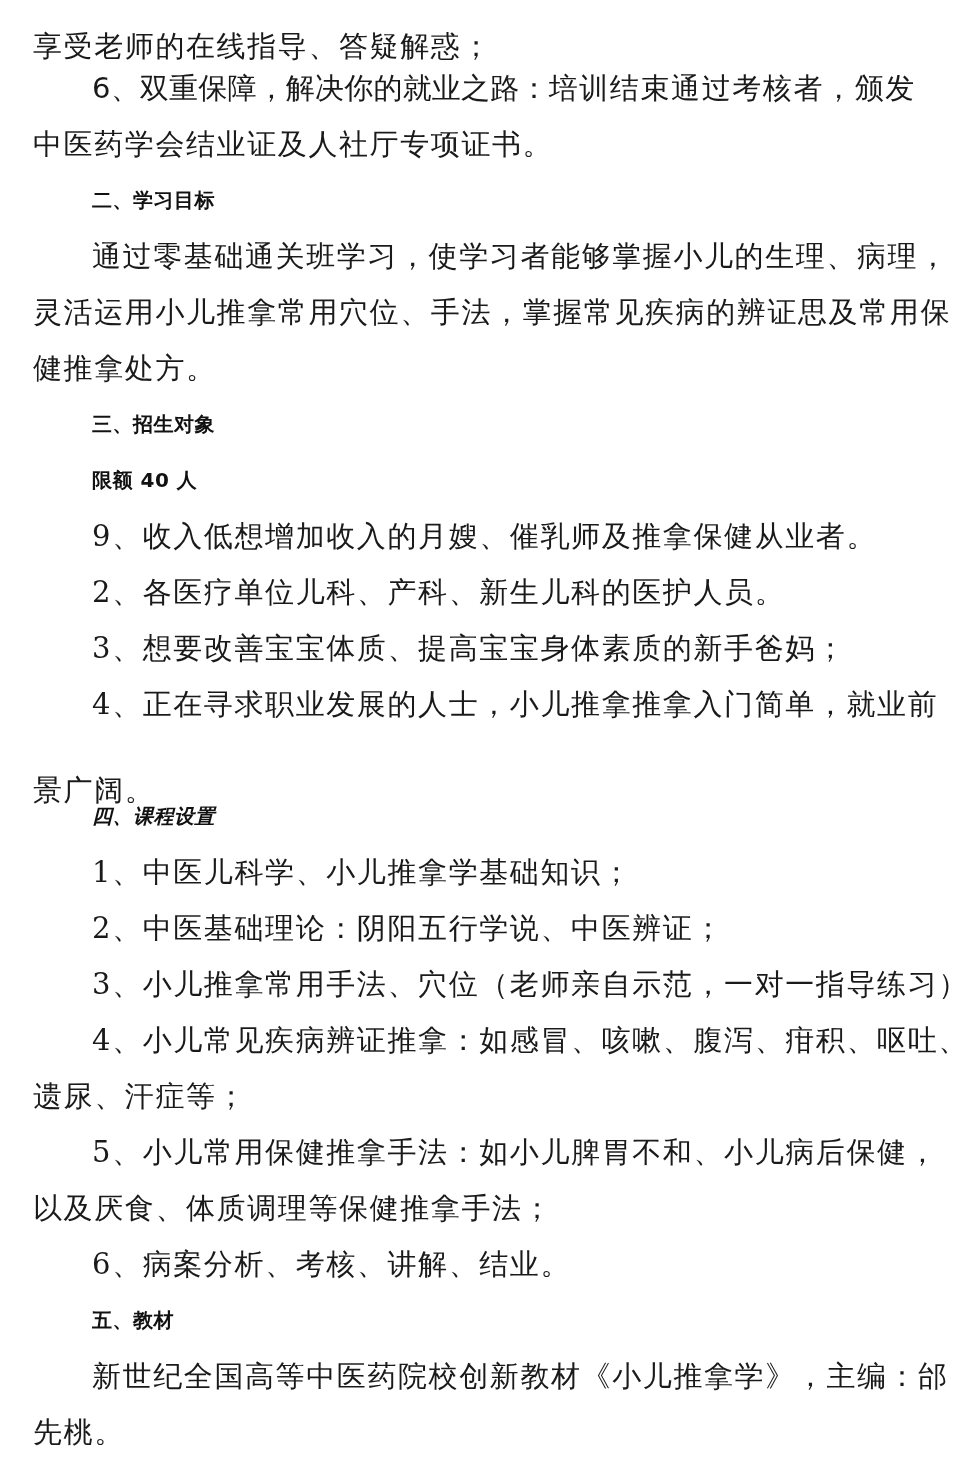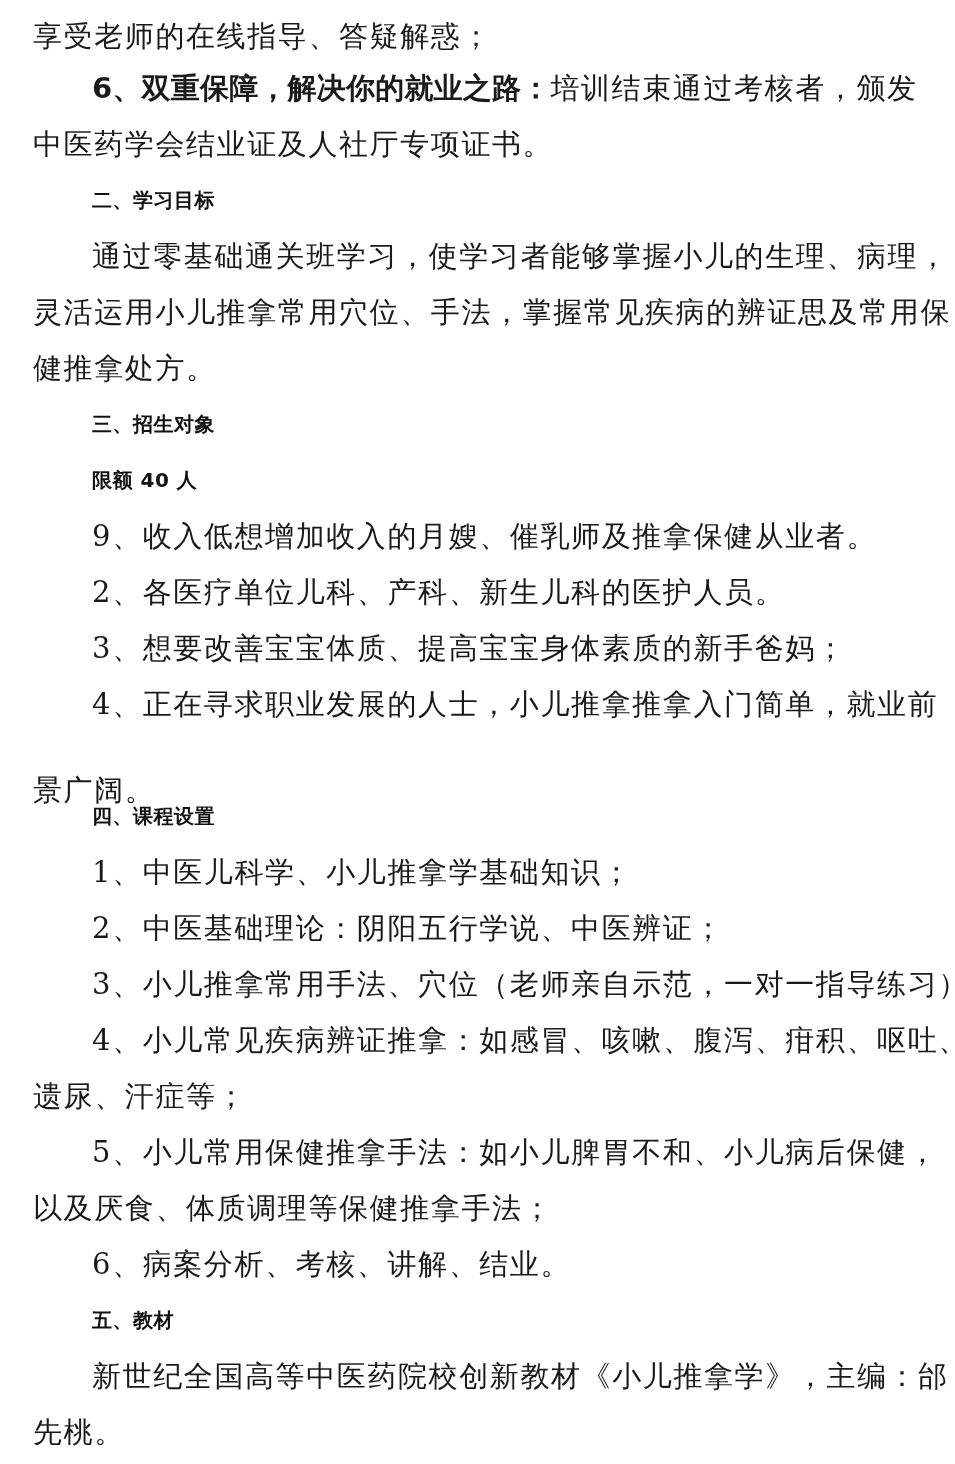--- a/index.html
+++ b/index.html
@@ -33,50 +33,50 @@
     .indent { left: 92px; }
     .heading {
       font-family: "DejaVu Sans", "Liberation Sans", sans-serif;
       font-weight: bold;
       font-size: 20px;
       letter-spacing: 0.5px;
       color: #111;
     }
     .inline-bold {
       font-family: "DejaVu Sans", "Liberation Sans", sans-serif;
-      font-weight: bold;
+      font-weight: normal;
       letter-spacing: 0.2px;
     }
   </style>
 </head>
 <body>
 
 <div class="page">
 
-  <div class="line" style="top:18px;">享受老师的在线指导、答疑解惑；</div>
+  <div class="line" style="top:28px;">享受老师的在线指导、答疑解惑；</div>
 
   <div class="line indent" style="top:70px;">
     <span class="inline-bold">6、双重保障，解决你的就业之路：</span><span>培训结束通过考核者，颁发</span>
   </div>
   <div class="line" style="top:126px;">中医药学会结业证及人社厅专项证书。</div>
 
   <div class="line indent heading" style="top:182px;">二、学习目标</div>
   <div class="line indent" style="top:238px;">通过零基础通关班学习，使学习者能够掌握小儿的生理、病理，</div>
   <div class="line" style="top:294px;">灵活运用小儿推拿常用穴位、手法，掌握常见疾病的辨证思及常用保</div>
   <div class="line" style="top:350px;">健推拿处方。</div>
 
   <div class="line indent heading" style="top:406px;">三、招生对象</div>
   <div class="line indent heading" style="top:462px;">限额 40 人</div>
   <div class="line indent" style="top:518px;">9、收入低想增加收入的月嫂、催乳师及推拿保健从业者。</div>
   <div class="line indent" style="top:574px;">2、各医疗单位儿科、产科、新生儿科的医护人员。</div>
   <div class="line indent" style="top:630px;">3、想要改善宝宝体质、提高宝宝身体素质的新手爸妈；</div>
   <div class="line indent" style="top:686px;">4、正在寻求职业发展的人士，小儿推拿推拿入门简单，就业前</div>
   <div class="line" style="top:772px;">景广阔。</div>
 
-  <div class="line indent heading" style="top:798px;">四、课程设置</div>
+  <div class="line indent heading" style="top:798px;font-style:italic;">四、课程设置</div>
   <div class="line indent" style="top:854px;">1、中医儿科学、小儿推拿学基础知识；</div>
   <div class="line indent" style="top:910px;">2、中医基础理论：阴阳五行学说、中医辨证；</div>
   <div class="line indent" style="top:966px;">3、小儿推拿常用手法、穴位（老师亲自示范，一对一指导练习）；</div>
   <div class="line indent" style="top:1022px;">4、小儿常见疾病辨证推拿：如感冒、咳嗽、腹泻、疳积、呕吐、</div>
   <div class="line" style="top:1078px;">遗尿、汗症等；</div>
   <div class="line indent" style="top:1134px;">5、小儿常用保健推拿手法：如小儿脾胃不和、小儿病后保健，</div>
   <div class="line" style="top:1190px;">以及厌食、体质调理等保健推拿手法；</div>
   <div class="line indent" style="top:1246px;">6、病案分析、考核、讲解、结业。</div>
 
   <div class="line indent heading" style="top:1302px;">五、教材</div>

